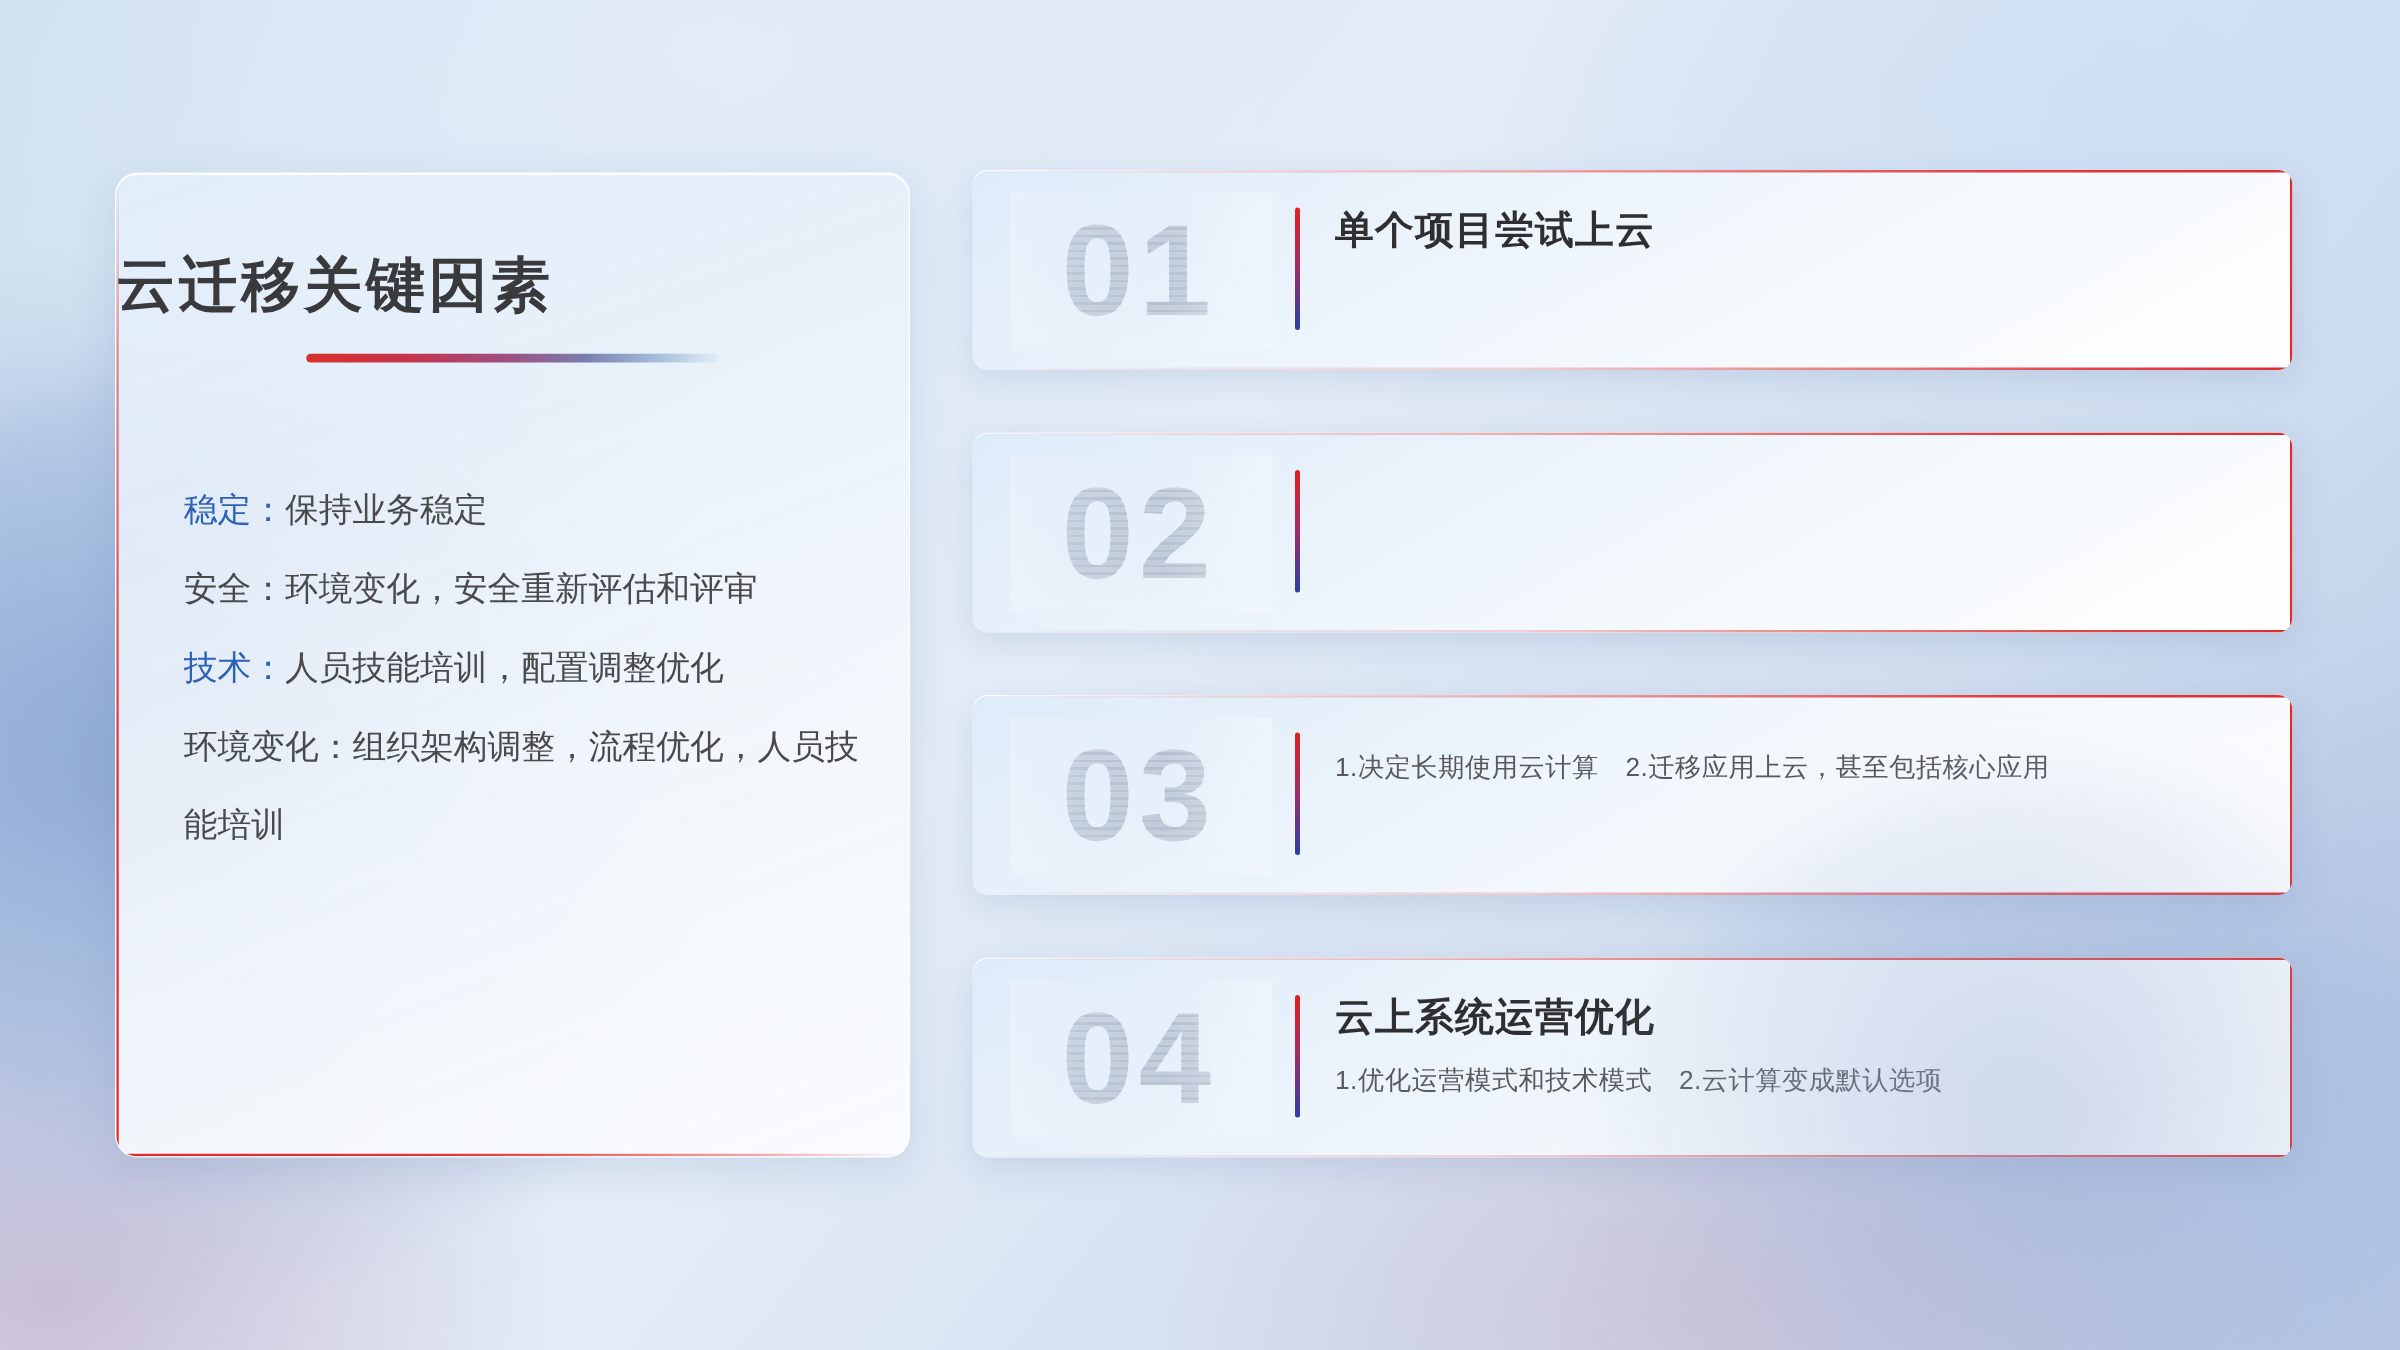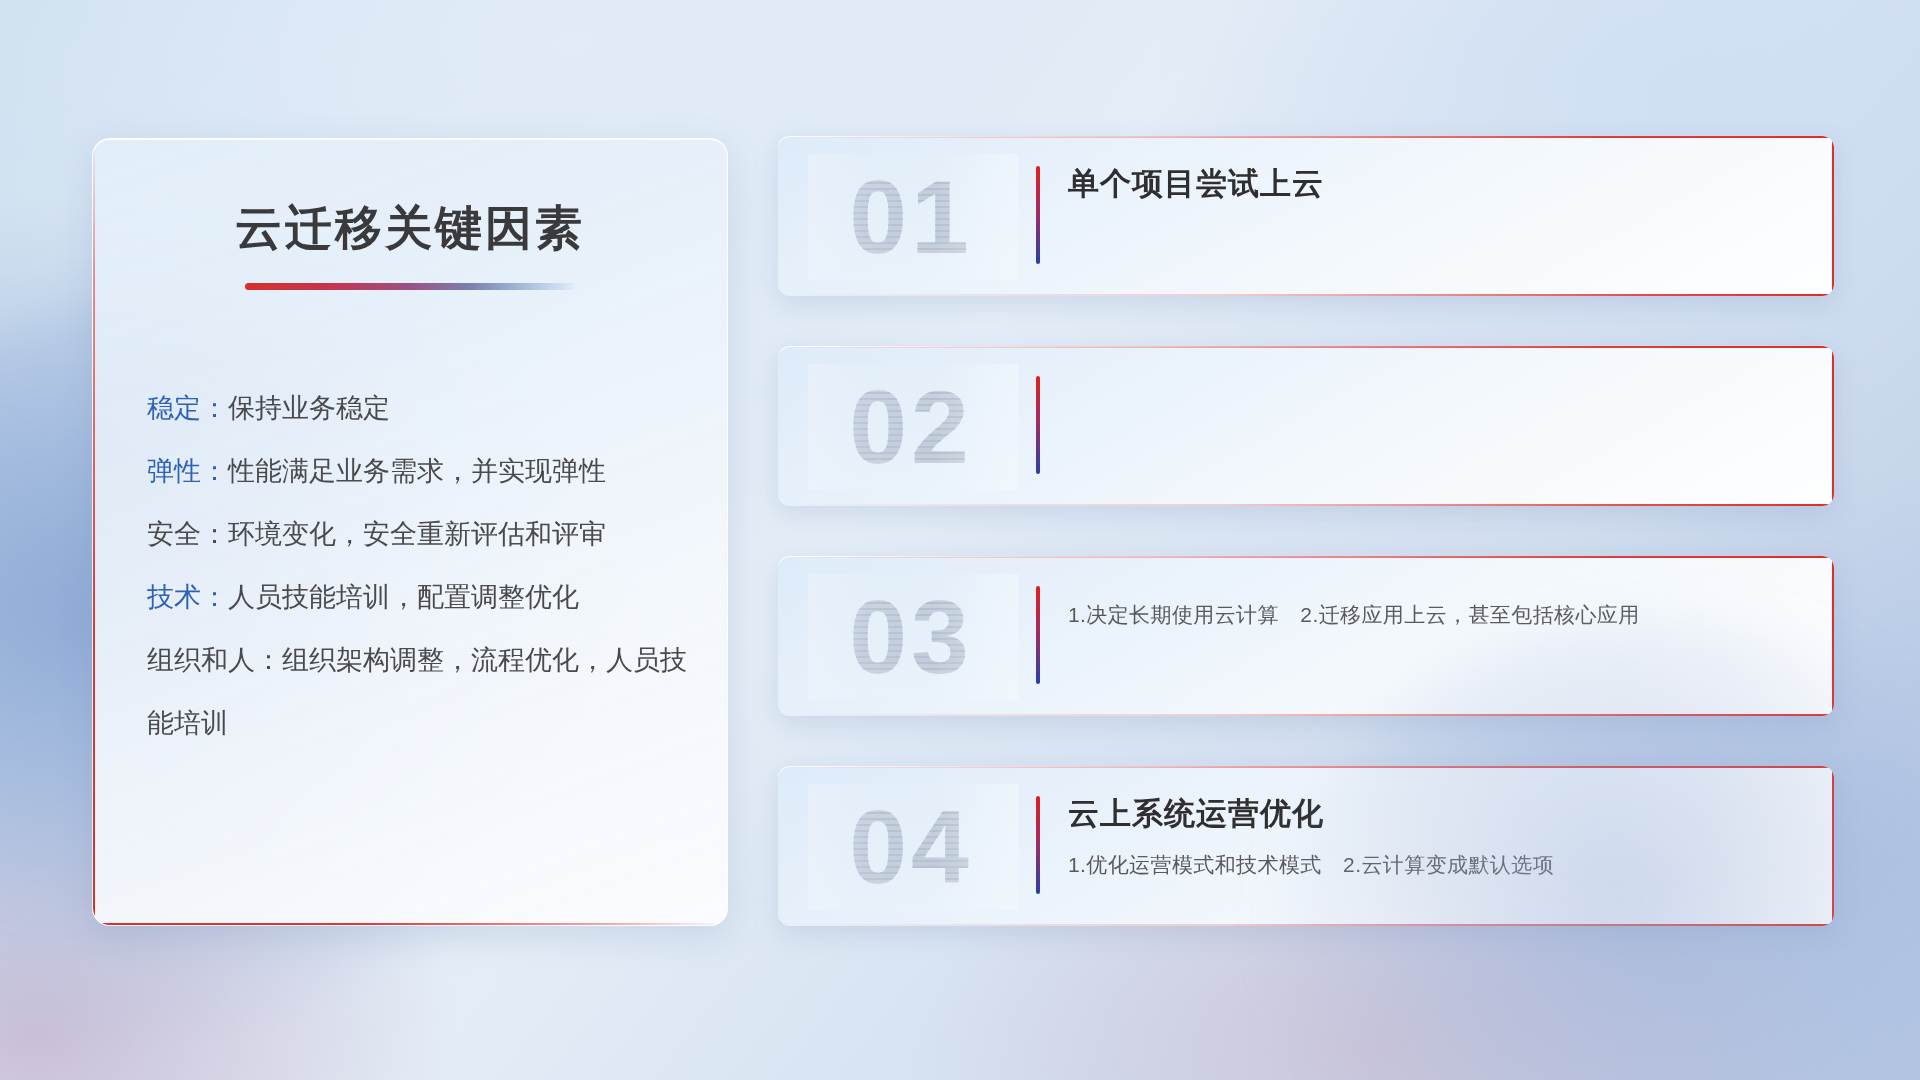--- a/index.html
+++ b/index.html
@@ -83,21 +83,20 @@
         rgba(222,45,45,1) 0%,
         rgba(222,45,45,0.95) 42%,
         rgba(222,60,60,0.45) 80%,
         rgba(222,70,70,0) 100%);
   }
 
   .panel-title {
     position: absolute;
     left: 0; right: 0;
     top: 58px;
-    text-align: center;
     font-size: 47px;
     font-weight: 700;
     letter-spacing: 3px;
     color: #3a3a3c;
     white-space: nowrap;
   }
   .title-underline {
     position: absolute;
     left: 152px;
     top: 144px;
@@ -267,34 +266,31 @@
     <div class="panel-title">云迁移关键因素</div>
 
     <div class="title-underline"></div>
 
     <div class="factor-list">
 
       <div class="factor">
         <span class="k">稳定：</span><span>保持业务稳定</span>
       </div>
 
-      <div class="factor">
-        <span class="k">弹性：</span><span>性能满足业务需求，并实现弹性</span>
-      </div>
 
       <div class="factor">
         <span class="k plain">安全：</span><span>环境变化，安全重新评估和评审</span>
       </div>
 
       <div class="factor">
         <span class="k">技术：</span><span>人员技能培训，配置调整优化</span>
       </div>
 
       <div class="factor wrap">
-        <span class="k plain">组织和人：</span><span>组织架构调整，流程优化，人员技能培训</span>
+        <span class="k plain">环境变化：</span><span>组织架构调整，流程优化，人员技能培训</span>
       </div>
 
     </div>
   </div>
 
   <div class="cards">
 
     <div class="card">
       <div class="c-top"></div>
       <div class="c-right"></div>

